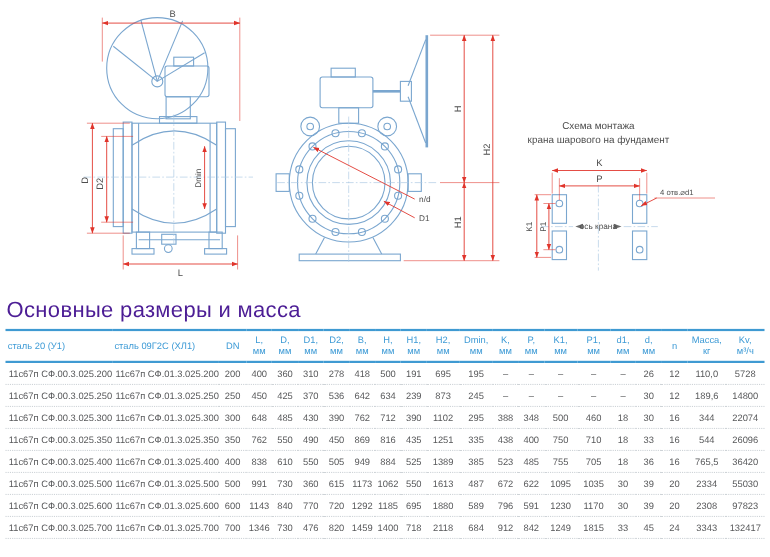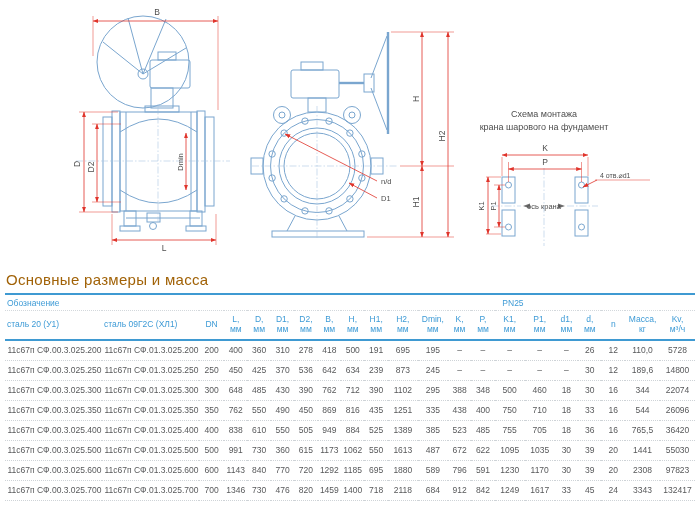--- a/index.html
+++ b/index.html
@@ -14,31 +14,31 @@
   .cl{stroke:#abc8e2;stroke-width:.6;stroke-dasharray:7 2 1.5 2;fill:none}
   .dim{stroke:#e0342b;stroke-width:.8;fill:none}
   .ext{stroke:#e0342b;stroke-width:.5;fill:none}
   .lbl{fill:#4d4d4d;font-size:8.5px;font-family:"Liberation Sans",sans-serif}
   .lbl-sm{fill:#4d4d4d;font-size:7.5px;font-family:"Liberation Sans",sans-serif}
   .lbl-xs{fill:#4d4d4d;font-size:7px;font-family:"Liberation Sans",sans-serif}
   .ttl{fill:#4d4d4d;font-size:9px;font-family:"Liberation Sans",sans-serif}
   .axarr{fill:#6d6d6d}
 
   
-  .section-title{color:#a16207;font-size:15px;padding:3px 6px 5px 6px;letter-spacing:.3px}
+  .section-title{color:#4c1d95;font-size:20px;padding:3px 6px 5px 6px;letter-spacing:.3px}
   .tablewrap{padding:0 5px}
   table{width:100%;border-collapse:collapse;table-layout:fixed;border-top:2px solid #3f9ad2}
   col.c-design{width:97px} col.c-dn{width:25px} col.c-med{width:30px} col.c-wide{width:35px}
   th{font-weight:normal;color:#3e9bd6;font-size:8.5px;text-align:center;vertical-align:middle;padding:2px 0;line-height:1.2;white-space:nowrap}
   tr.hrow1 th{text-align:center;padding:3px 0 2px 0;border-bottom:1px dotted #d3d8dc}
   tr.hrow1 th.left{text-align:left;padding-left:2px}
   tr.hrow2 th{border-bottom:2px solid #3f9ad2;padding:3px 0 4px 0;vertical-align:middle}
   tr.hrow2 th.left{text-align:left;padding-left:2px}
   td{color:#57585a;font-size:8.5px;text-align:center;padding:4.5px 0;border-bottom:1px dotted #ced3d7;white-space:nowrap}
-  td.left{text-align:center;padding-left:2px}
+  td.left{text-align:right;padding-left:2px}
 </style>
 </head>
 <body>
 
 <div class="canvas">
 
   <svg class="drawing" width="700" height="268" viewBox="0 0 700 268">
     <defs>
       <marker id="arr" viewBox="0 0 10 10" refX="9.5" refY="5" markerWidth="7" markerHeight="7" orient="auto-start-reverse">
         <path d="M0,1.3 L10,5 L0,8.7 Z" fill="#e0342b"></path>
@@ -230,26 +230,20 @@
           <col>
         <col class="c-med">
           <col class="c-med">
         <col>
           <col>
           <col>
         <col class="c-wide">
           <col class="c-wide">
       </colgroup>
     <thead>
-          <tr class="hrow1">
-            <th class="left" colspan="2">Обозначение</th>
-            <th colspan="10"></th>
-            <th colspan="5">PN25</th>
-            <th colspan="4"></th>
-          </tr>
           <tr class="hrow2">
             <th class="left">сталь 20 (У1)</th>
             <th class="left">сталь 09Г2С (ХЛ1)</th>
             <th>
               <div>DN</div>
             </th>
             <th>
               <div>L,</div>
               <div class="unit">мм</div>
             </th>
@@ -451,21 +445,21 @@
             <td>550</td>
             <td>1613</td>
             <td>487</td>
             <td>672</td>
             <td>622</td>
             <td>1095</td>
             <td>1035</td>
             <td>30</td>
             <td>39</td>
             <td>20</td>
-            <td>1441</td>
+            <td>2334</td>
             <td>55030</td>
           </tr>
           <tr>
             <td class="left">11с67п СФ.00.3.025.600</td>
             <td class="left">11с67п СФ.01.3.025.600</td>
             <td>600</td>
             <td>1143</td>
             <td>840</td>
             <td>770</td>
             <td>720</td>
@@ -493,21 +487,21 @@
             <td>476</td>
             <td>820</td>
             <td>1459</td>
             <td>1400</td>
             <td>718</td>
             <td>2118</td>
             <td>684</td>
             <td>912</td>
             <td>842</td>
             <td>1249</td>
-            <td>1617</td>
+            <td>1815</td>
             <td>33</td>
             <td>45</td>
             <td>24</td>
             <td>3343</td>
             <td>132417</td>
           </tr>
         </tbody>
       </table>
   </div>
 

